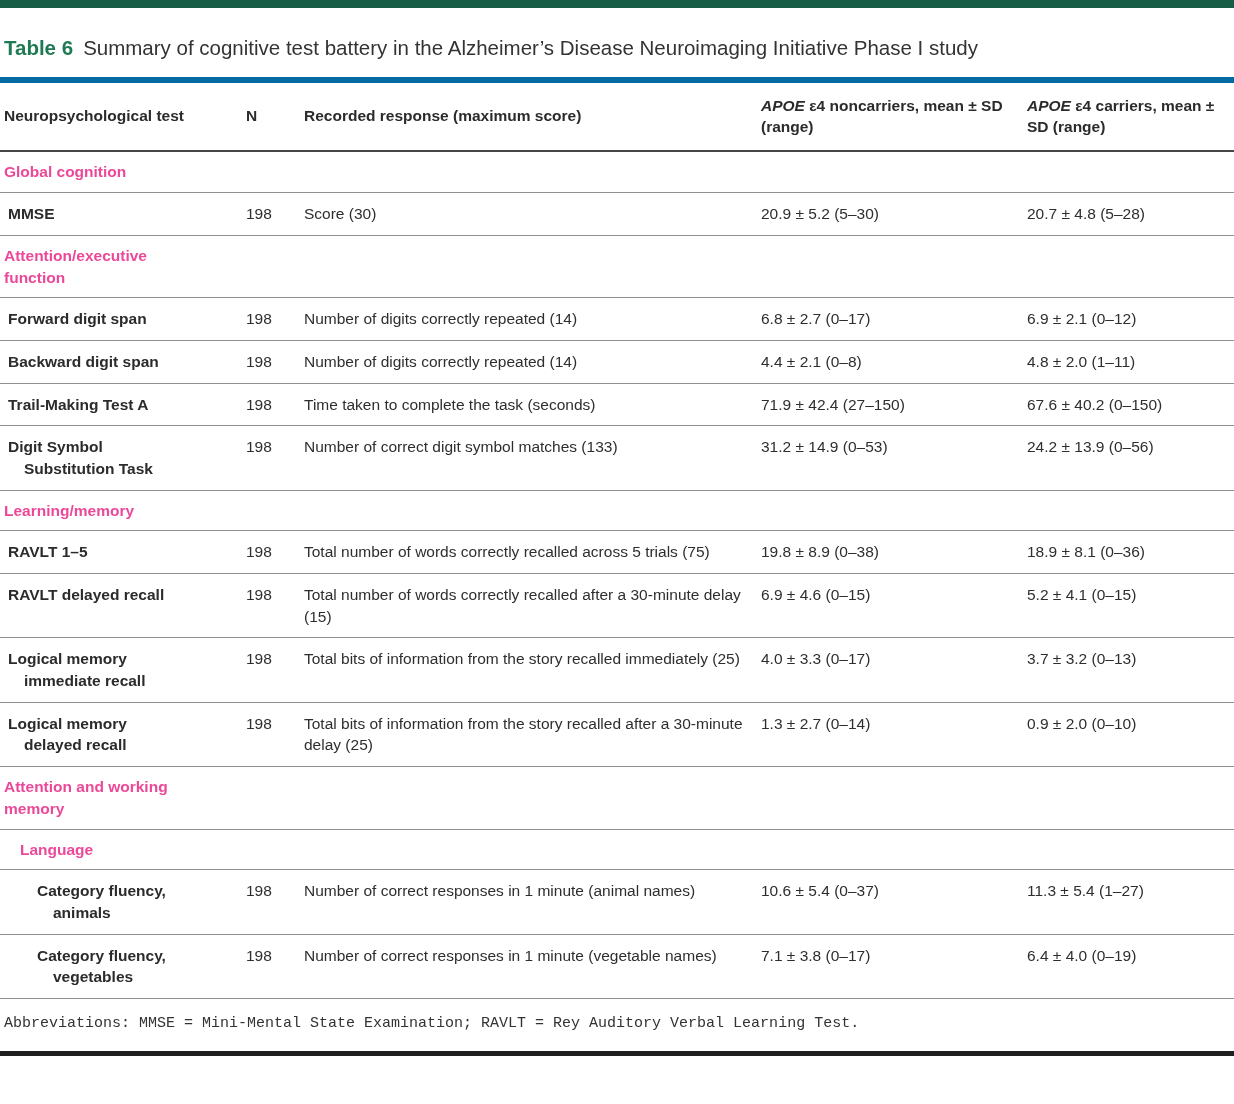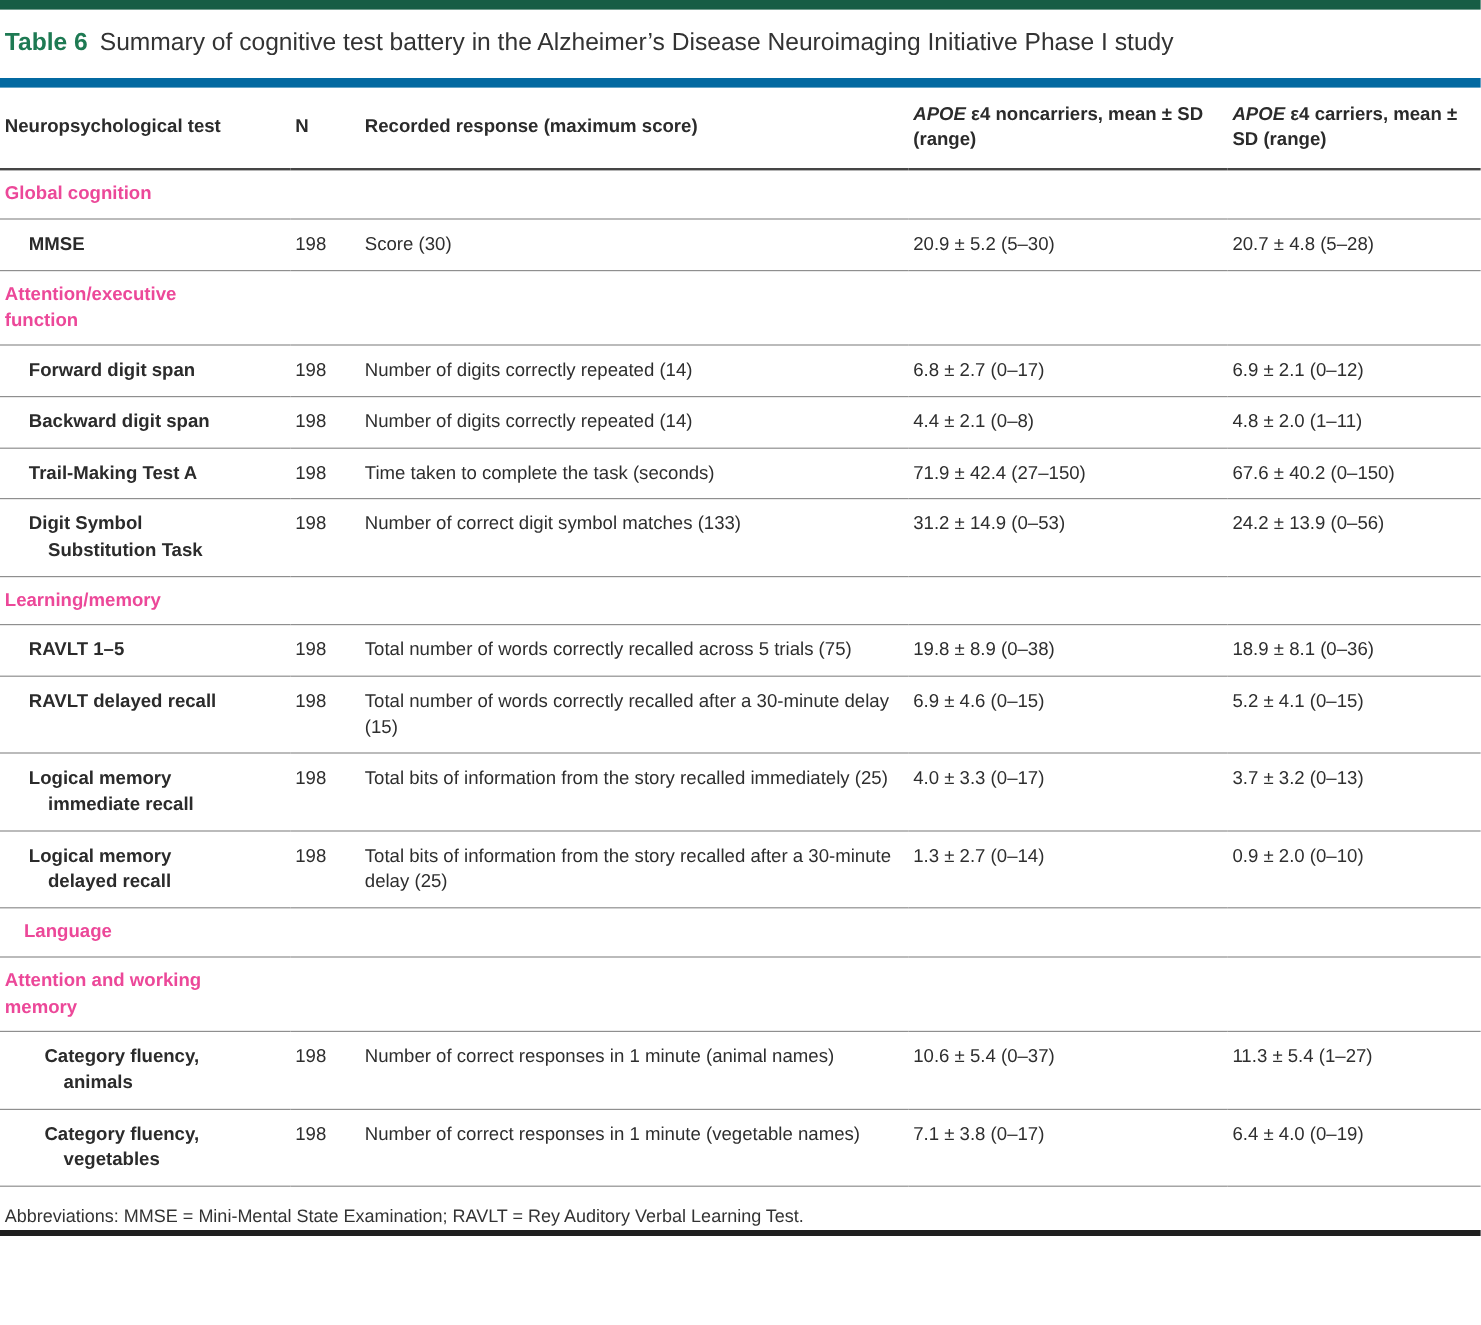--- a/index.html
+++ b/index.html
@@ -7,22 +7,22 @@
     width: 1234px;
     font-family: "Liberation Sans", "DejaVu Sans", sans-serif;
     color: #2e2e2e;
     -webkit-font-smoothing: antialiased;
   }
   .page { width: 1234px; }
 
   .top-bar { height: 8px; background: #175d45; }
 
   .title-block {
-    padding: 15px 6px 15px 4px;
-    border-bottom: 8px solid #0369a1;
+    padding: 27px 6px 15px 4px;
+    border-bottom: 6px solid #0369a1;
     font-size: 20.5px;
     line-height: 1.3;
     color: #333333;
   }
   .title-label { color: #1e7a53; font-weight: bold; margin-right: 10px; }
 
   table { width: 100%; border-collapse: collapse; table-layout: fixed; }
 
   thead th {
     text-align: left;
@@ -52,32 +52,33 @@
     padding-top: 9px;
     padding-bottom: 9px;
   }
   td.section.indent1 { padding-left: 20px; }
 
   td.name {
     font-weight: bold;
     color: #2b2b2b;
     white-space: pre-line;
   }
-  td.name.indent1 { padding-left: 40px; text-indent: -16px; }
+  td.name.indent1 { padding-left: 24px; text-indent: -16px; }
   td.name.indent2 { padding-left: 53px; text-indent: -16px; }
 
   td.num { }
   td.resp { }
   td.val { }
 
   .footnote {
     font-size: 15px;
     color: #333333;
-    padding: 15px 4px 1px 4px;
+    padding: 15px 4px 17px 4px;
     line-height: 1.35;
+    font-family: Liberation Mono, monospace;
   }
 
   .bottom-bar { height: 5px; background: #1f1f1f; }
 </style>
 </head>
 <body>
 
 <div class="page">
 
   <div class="top-bar"></div>
@@ -174,25 +175,25 @@
         </tr>
         <tr>
           <td class="name indent1">Logical memory
 delayed recall</td>
           <td class="num">198</td>
           <td class="resp">Total bits of information from the story recalled after a 30-minute delay (25)</td>
           <td class="val">1.3 ± 2.7 (0–14)</td>
           <td class="val">0.9 ± 2.0 (0–10)</td>
         </tr>
         <tr>
-          <td class="section indent1" colspan="5">Language</td>
-        </tr>
-        <tr>
           <td class="section indent0" colspan="5">Attention and working
 memory</td>
+        </tr>
+        <tr>
+          <td class="section indent1" colspan="5">Language</td>
         </tr>
         <tr>
           <td class="name indent2">Category fluency,
 animals</td>
           <td class="num">198</td>
           <td class="resp">Number of correct responses in 1 minute (animal names)</td>
           <td class="val">10.6 ± 5.4 (0–37)</td>
           <td class="val">11.3 ± 5.4 (1–27)</td>
         </tr>
         <tr>

